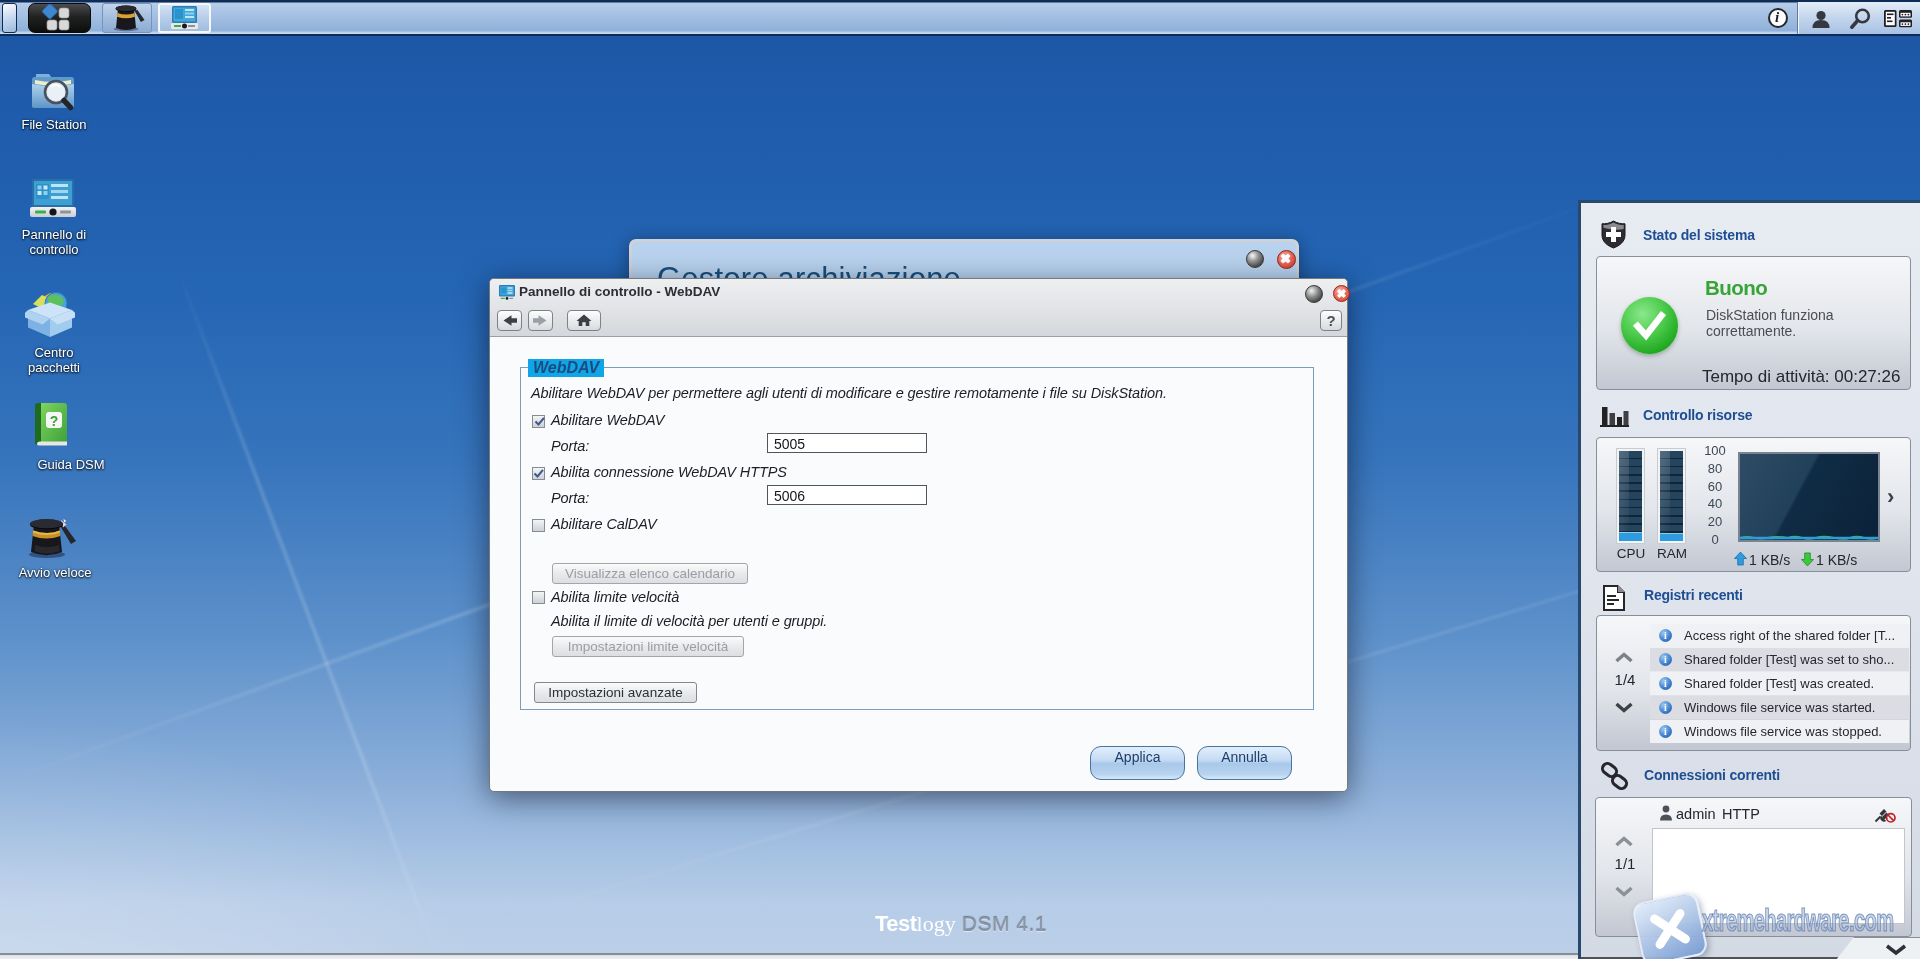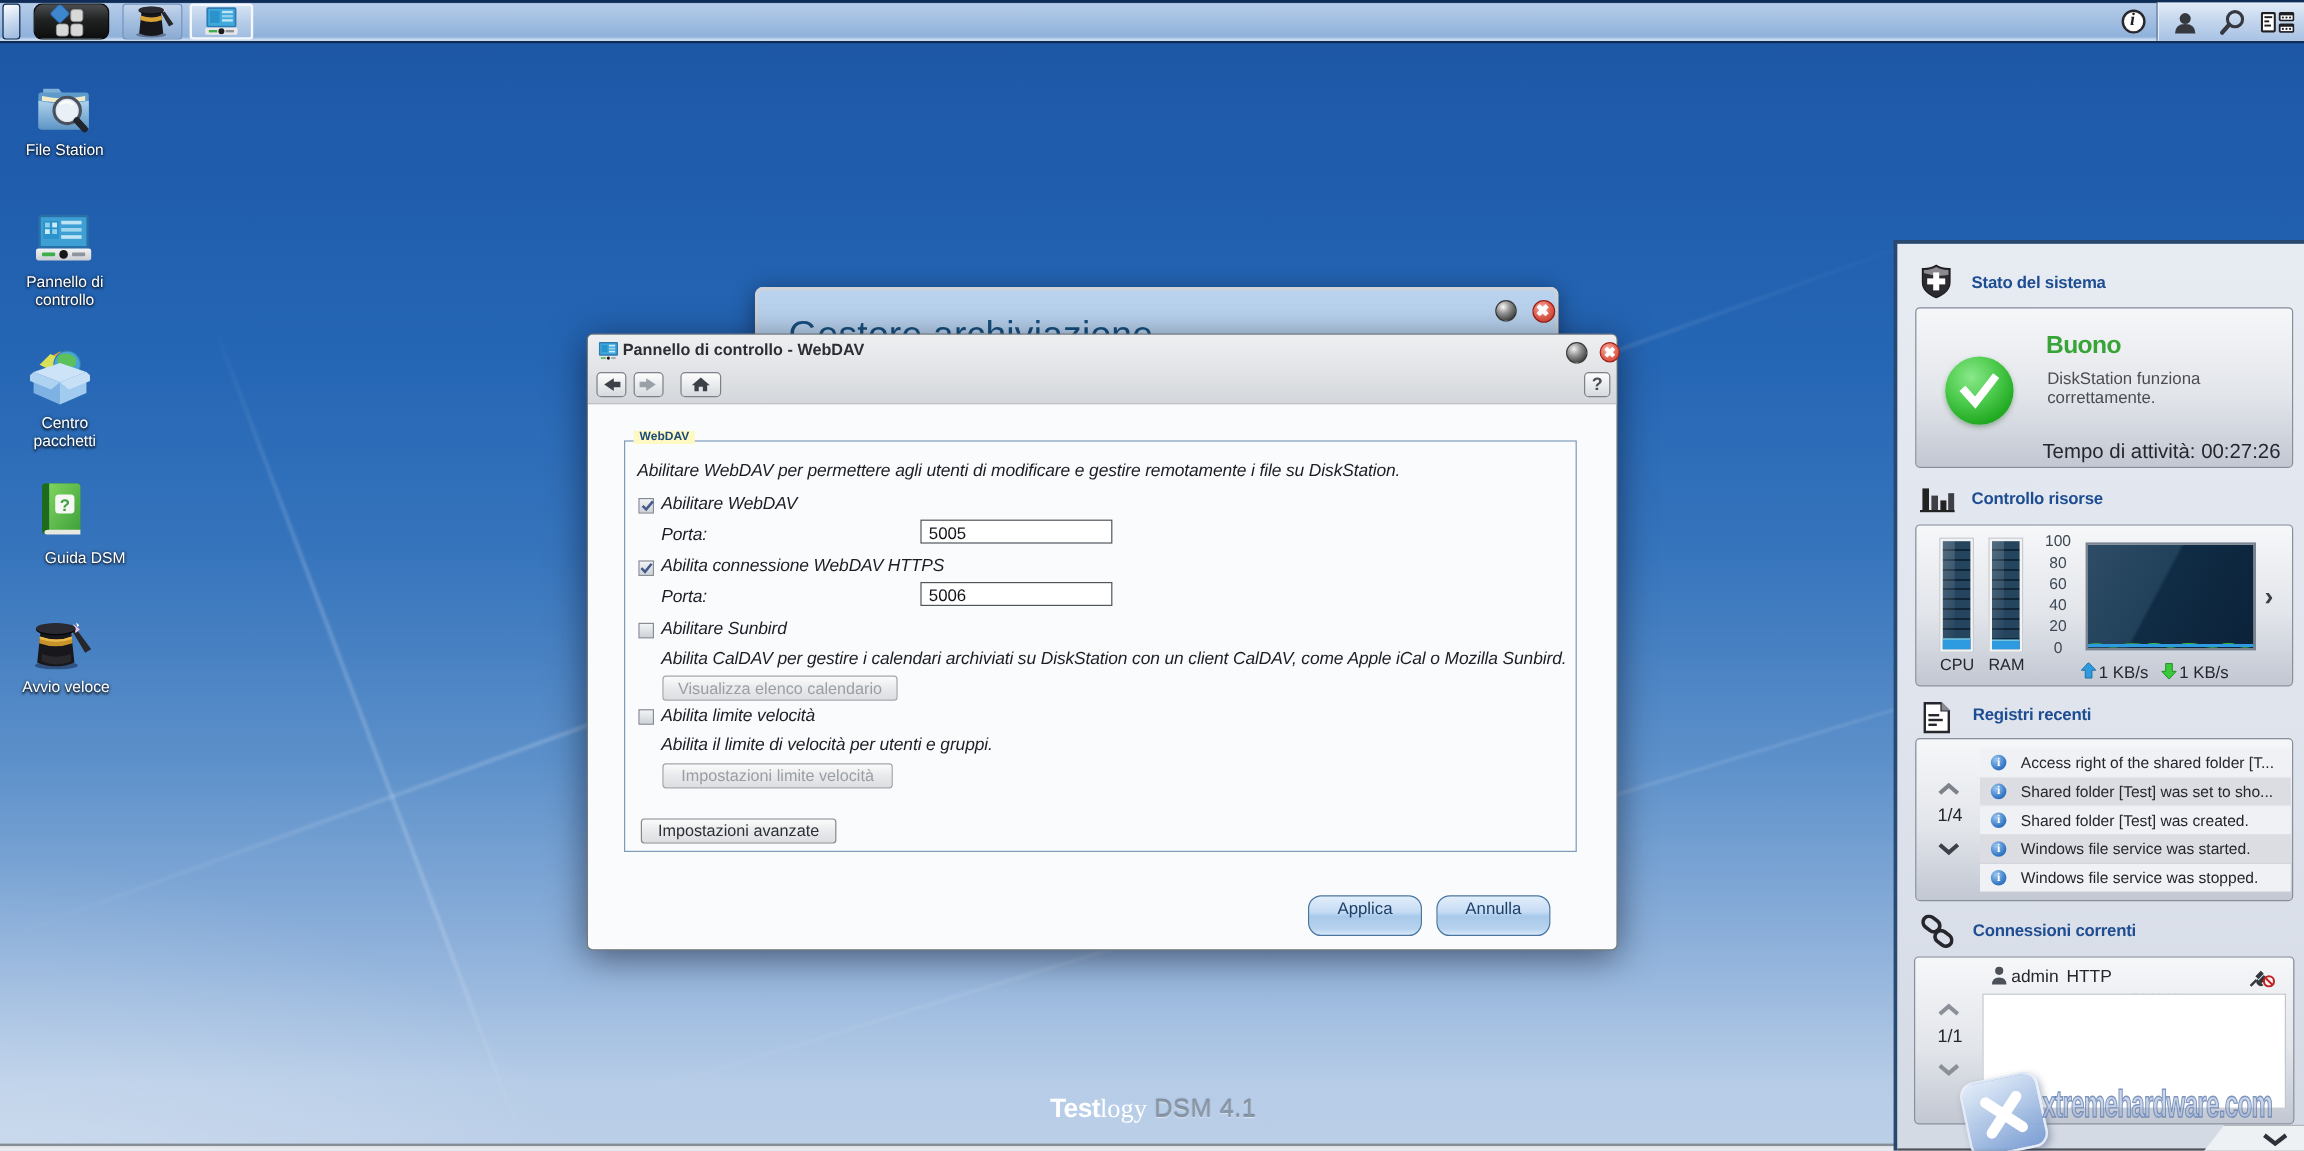--- a/index.html
+++ b/index.html
@@ -255,21 +255,21 @@
   </div>
   <div class="tbtn" style="left:77px;width:34px;">
    <svg width="32" height="19" viewBox="0 0 32 19">
             <path d="M16 3.5 l7.5 6.5 h-2.2 v5 h-3.6 v-3.8 h-3.4 v3.8 h-3.6 v-5 H8.5z" fill="#3c4047"></path>
           </svg>
   </div>
   <div class="tbtn" style="left:830px;width:22px;color:#4a4f56;font-weight:bold;font-size:15px;text-align:center;line-height:19px;">?</div>
  </div>
 
  <div class="abs" style="left:30px;top:88px;width:792px;height:341px;border:1px solid #7d9cba;"></div>
- <div class="abs" style="left:38px;top:80px;background:#fef9c3;padding:0 5px;font-size:10px;font-weight:bold;color:#1d4b7c;">WebDAV</div>
+ <div class="abs" style="left:38px;top:80px;background:#0ea5e9;padding:0 5px;font-size:16px;font-weight:bold;color:#1d4b7c;font-style:italic;">WebDAV</div>
  <div class="dtext" style="left:41px;top:106px;">Abilitare WebDAV per permettere agli utenti di modificare e gestire remotamente i file su DiskStation.</div>
 
  <div class="cb" style="left:42px;top:136px;">
         <svg width="13" height="13" viewBox="0 0 13 13" style="position:absolute;left:0px;top:-1px;">
           <path d="M2.5 6.5 L5.5 9.5 L11 2.8" fill="none" stroke="#44588a" stroke-width="2.1"></path>
         </svg>
       </div>
  <div class="dtext" style="left:61px;top:133px;">Abilitare WebDAV</div>
  <div class="dtext" style="left:61px;top:159px;">Porta:</div>
  <div class="inp" style="left:277px;top:154px;">5005</div>
@@ -277,22 +277,21 @@
  <div class="cb" style="left:42px;top:188px;">
         <svg width="13" height="13" viewBox="0 0 13 13" style="position:absolute;left:-1px;top:-1px;">
           <path d="M2.5 6.5 L5.5 9.5 L11 2.8" fill="none" stroke="#44588a" stroke-width="2.1"></path>
         </svg>
       </div>
  <div class="dtext" style="left:61px;top:185px;">Abilita connessione WebDAV HTTPS</div>
  <div class="dtext" style="left:61px;top:211px;">Porta:</div>
  <div class="inp" style="left:277px;top:206px;">5006</div>
 
  <div class="cb" style="left:42px;top:240px;"></div>
- <div class="dtext" style="left:61px;top:237px;">Abilitare Sunbird</div>
- <div class="dtext" style="left:61px;top:262px;">Abilita CalDAV per gestire i calendari archiviati su DiskStation con un client CalDAV, come Apple iCal o Mozilla Sunbird.</div>
+ <div class="dtext" style="left:61px;top:237px;">Abilitare CalDAV</div>
  <div class="gbtn" style="left:62px;top:284px;width:196px;line-height:20px;">Visualizza elenco calendario</div>
 
  <div class="cb" style="left:42px;top:312px;"></div>
  <div class="dtext" style="left:61px;top:310px;">Abilita limite velocità</div>
  <div class="dtext" style="left:61px;top:334px;">Abilita il limite di velocità per utenti e gruppi.</div>
  <div class="gbtn" style="left:62px;top:357px;width:192px;line-height:20px;">Impostazioni limite velocità</div>
 
  <div class="gbtn" style="left:44px;top:403px;width:163px;line-height:19px;color:#2b2f36;border-color:#83888e;">Impostazioni avanzate</div>
 
  <div class="pill" style="left:600px;top:467px;">Applica</div>

